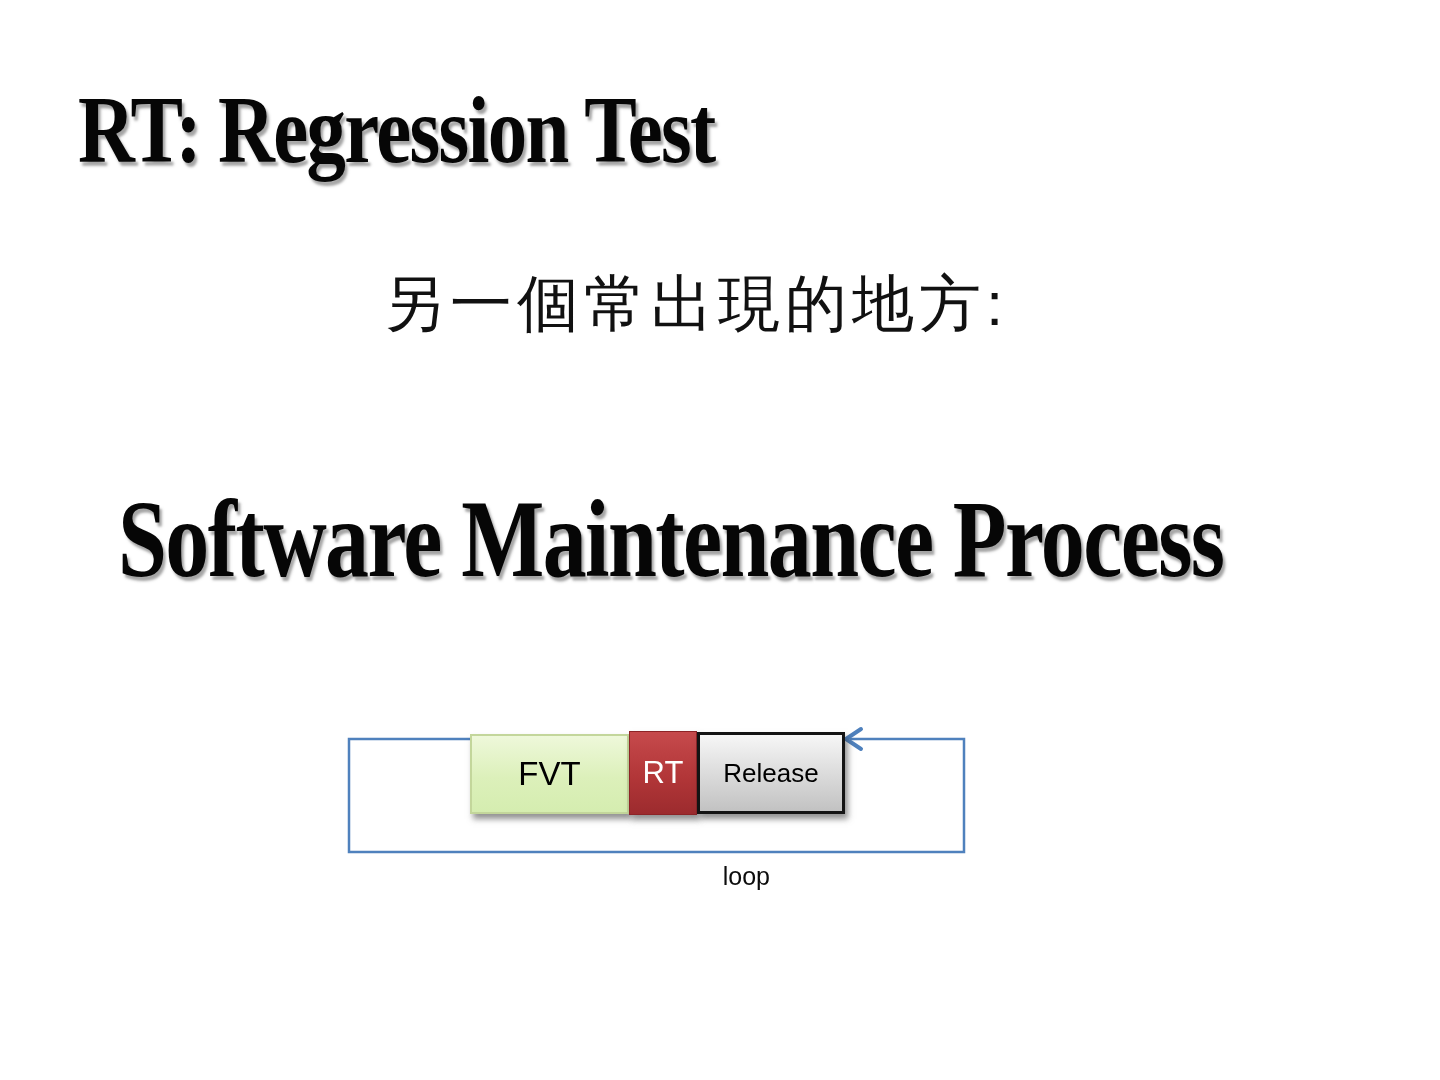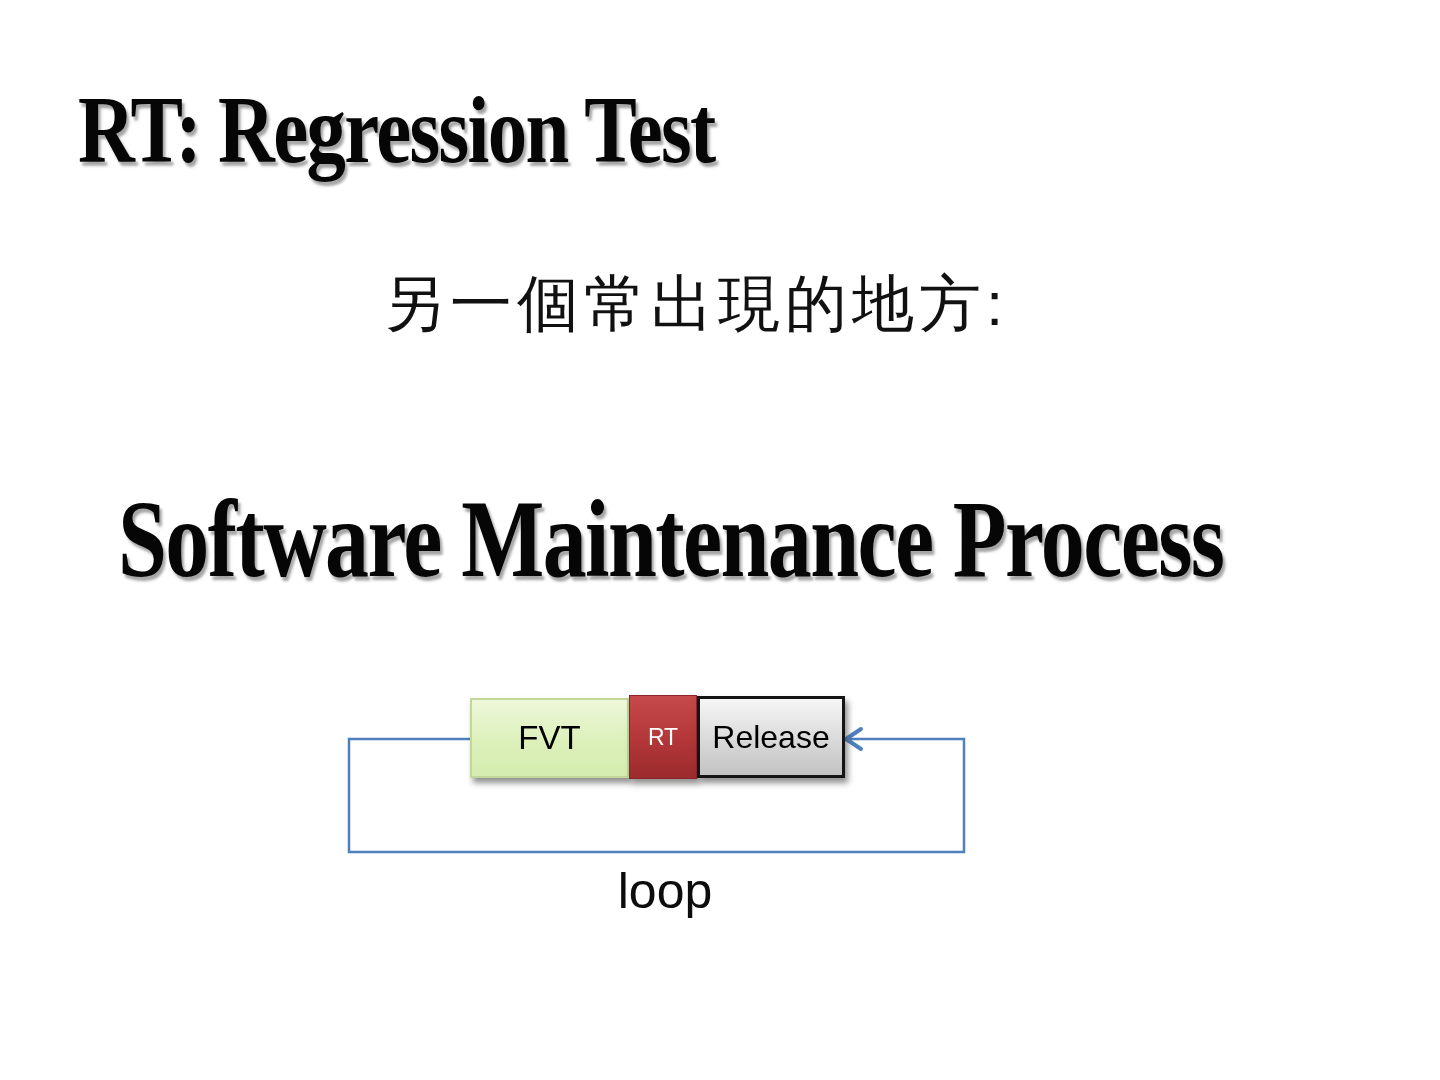--- a/index.html
+++ b/index.html
@@ -71,50 +71,51 @@
   }
 
   
   .box {
     position: absolute;
     box-sizing: border-box;
     display: flex;
     align-items: center;
     justify-content: center;
     box-shadow: 3px 5px 6px rgba(55,55,55,0.55);
+    margin-top: 36px;
   }
   .box-fvt {
     left: 470px; top: 698px; width: 159px; height: 80px;
     background: linear-gradient(180deg, #eef8da 0%, #dcf0ba 55%, #d5edb0 100%);
     border: 2px solid #c3d69b;
     font-size: 33px;
     color: #000000;
   }
   .box-rt {
     left: 629px; top: 695px; width: 68px; height: 84px;
     background: linear-gradient(180deg, #c64a4c 0%, #b23638 55%, #9c2b2e 100%);
     border: 1px solid #8d2427;
-    font-size: 23px;
+    font-size: 31px;
     color: #ffffff;
   }
   .box-release {
     left: 697px; top: 696px; width: 148px; height: 82px;
     background: linear-gradient(180deg, #f6f6f6 0%, #dcdcdc 50%, #c2c2c2 100%);
     border: 3px solid #141414;
-    font-size: 32px;
+    font-size: 26px;
     color: #000000;
   }
 
   .loop-label {
     position: absolute;
     left: 560px;
     top: 862px;
     width: 210px;
-    text-align: center;
-    font-size: 50px;
+    text-align: right;
+    font-size: 25px;
     color: #0c0c0c;
   }
 
   .annotation {
     position: absolute;
     left: 992px;
     top: 690px;
     width: 448px;
     font-size: 34px;
     line-height: 44px;

